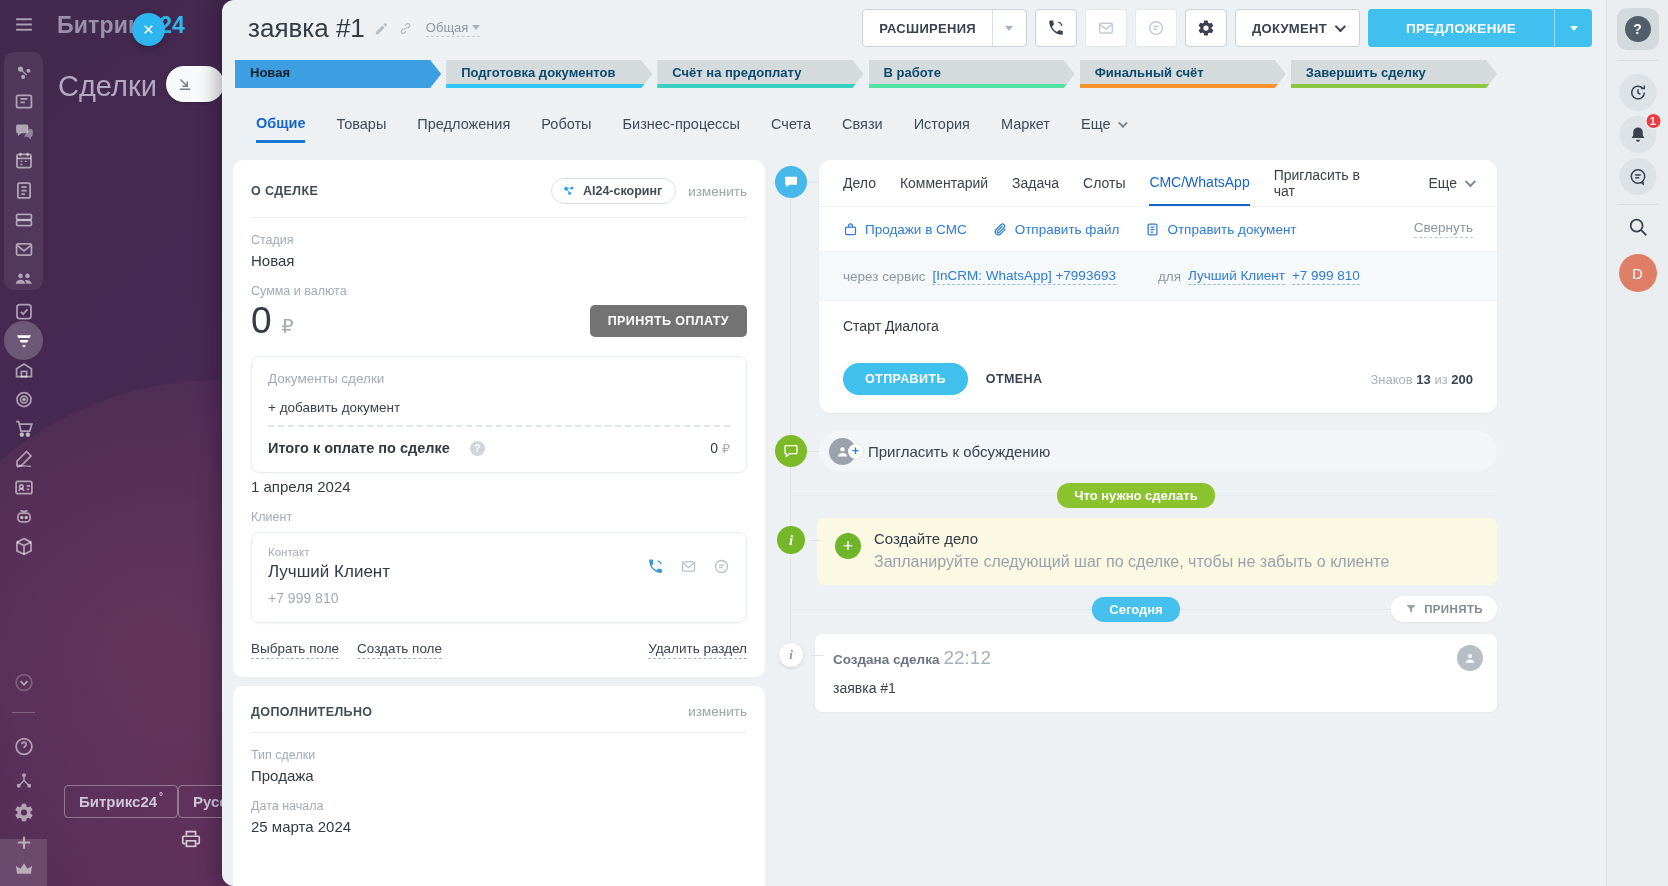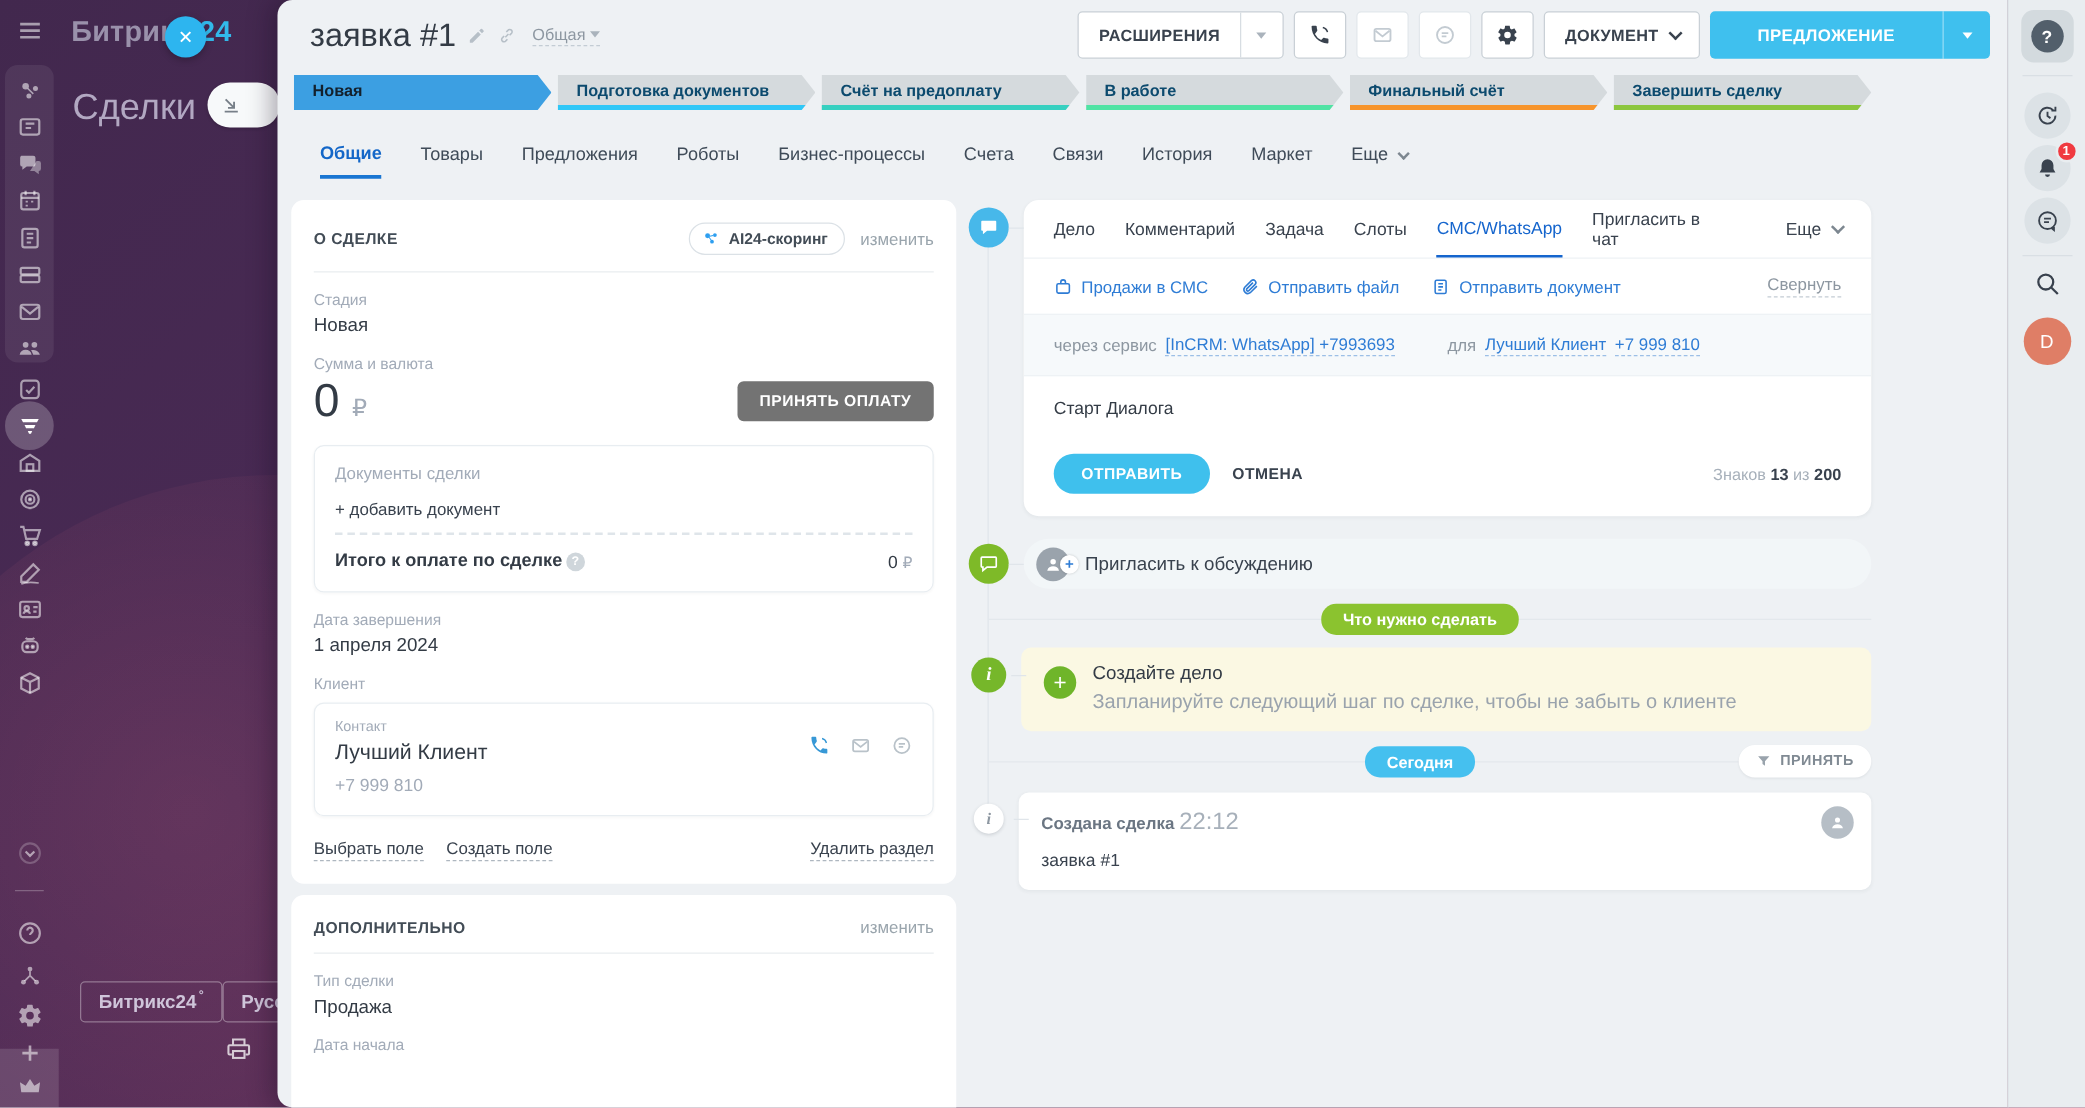--- a/index.html
+++ b/index.html
@@ -98,21 +98,21 @@
   .amount-row{ display:flex; align-items:center; justify-content:space-between; margin-top:2px; }
   .amount{ display:flex; align-items:baseline; gap:10px; }
   .amount-num{ font-size:37px; font-weight:300; color:#333b45; }
   .amount-cur{ font-size:19px; color:#a2abb8; }
   .pay-btn{ background:#737373; color:#fff; font-size:12.5px; font-weight:bold; letter-spacing:.4px; border-radius:5px; padding:9px 18px; }
   .docs-box{ border:1px solid #e8edf1; border-radius:8px; padding:14px 16px 16px; margin-top:14px; box-shadow:0 1px 2px rgba(40,50,60,.04); }
   .docs-label{ font-size:13.5px; color:#a2abb8; }
   .add-doc{ font-size:13.5px; color:#39424e; margin-top:14px; display:inline-block; }
   .dash-line{ border-top:2px dashed #dfe5ea; margin-top:9px; }
   .total-row{ display:flex; align-items:center; justify-content:space-between; margin-top:13px; }
-  .total-label{ font-size:14.5px; font-weight:bold; color:#333b45; display:flex; align-items:center; gap:3px; }
+  .total-label{ font-size:14.5px; font-weight:bold; color:#333b45; display:flex; align-items:center; gap:20px; }
   .q-circle{ width:15px; height:15px; border-radius:50%; background:#cfd6db; color:#fff; font-size:10px; font-weight:bold; display:flex; align-items:center; justify-content:center; }
   .total-val{ font-size:14px; color:#333b45; }
   .total-val b{ font-weight:normal; color:#a2abb8; font-size:12.5px; }
   .contact-box{ border:1px solid #e8edf1; border-radius:8px; padding:13px 16px 16px; margin-top:8px; box-shadow:0 1px 2px rgba(40,50,60,.04); }
   .contact-top{ display:flex; align-items:flex-start; justify-content:space-between; }
   .contact-label{ font-size:11.5px; color:#a2abb8; }
   .contact-name{ font-size:17px; color:#333b45; margin-top:4px; }
   .contact-icons{ display:flex; align-items:center; gap:16px; margin-top:12px; }
   .contact-icons .ic{ width:17px; height:17px; color:#b9c2c9; }
   .contact-icons .ic.on{ color:#3798d6; }
@@ -553,21 +553,20 @@
         <div class="dash-line"></div>
         <div class="total-row">
           <span class="total-label">
               <span>Итого к оплате по сделке</span>
               <span class="q-circle">?</span>
             </span>
           <span class="total-val"><span>0</span> <b>₽</b></span>
         </div>
       </div>
 
-      <div class="f-label">Дата завершения</div>
       <div class="f-value">1 апреля 2024</div>
 
       <div class="f-label">Клиент</div>
       <div class="contact-box">
         <div class="contact-top">
           <div>
             <div class="contact-label">Контакт</div>
             <div class="contact-name">Лучший Клиент</div>
           </div>
           <div class="contact-icons">
@@ -605,20 +604,21 @@
 
     <div class="card add-card">
       <div class="card-head">
         <span class="card-title">ДОПОЛНИТЕЛЬНО</span>
         <span class="edit-link">изменить</span>
       </div>
       <div class="card-divider"></div>
       <div class="f-label">Тип сделки</div>
       <div class="f-value">Продажа</div>
       <div class="f-label">Дата начала</div>
+      <div class="f-value">25 марта 2024</div>
     </div>
   </div>
 
   <div class="col-right">
     <div class="tl-line"></div>
 
     <div class="tl-row">
       <span class="tl-icon bubble-blue">
           <span class="ic">
             <svg viewBox="0 0 24 24" fill="currentColor">

